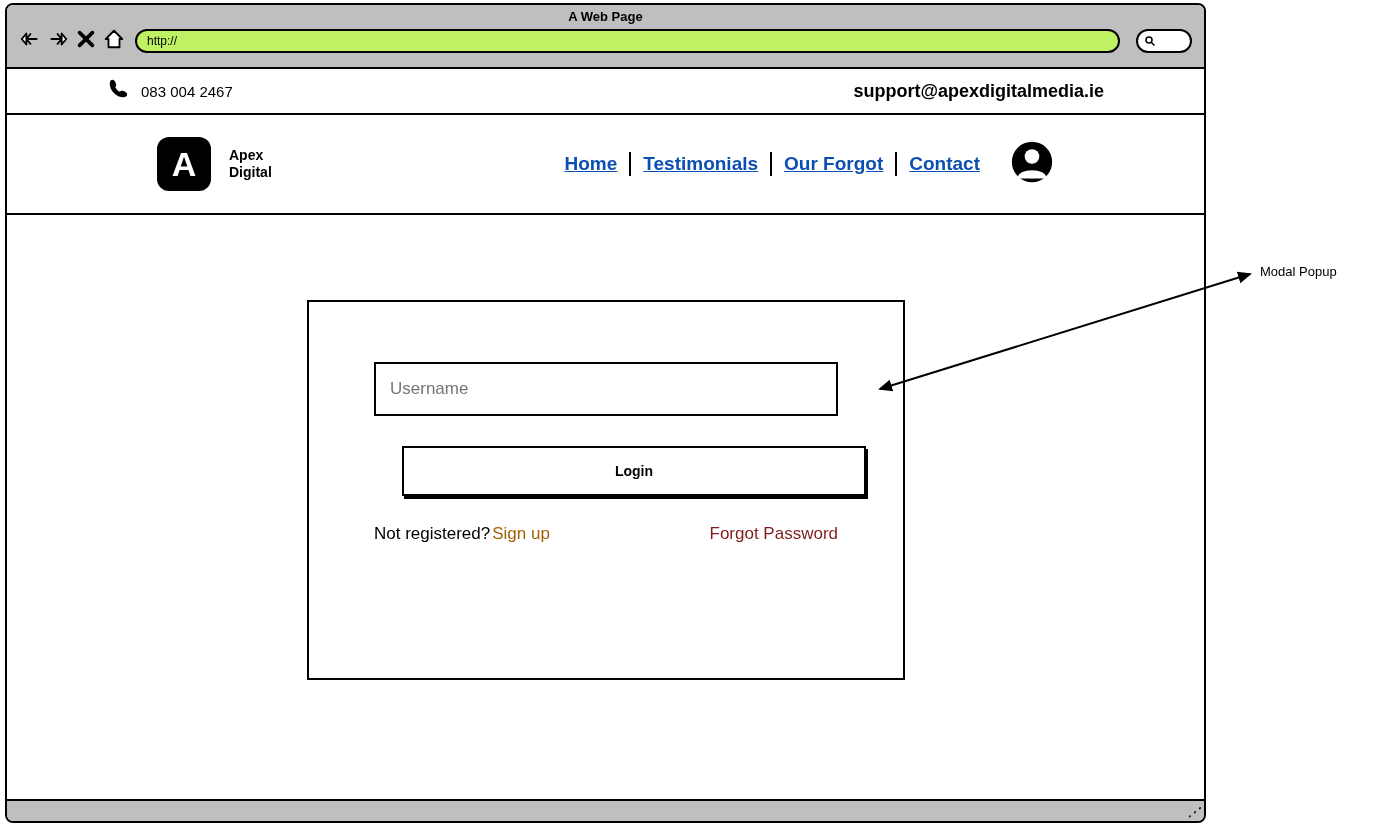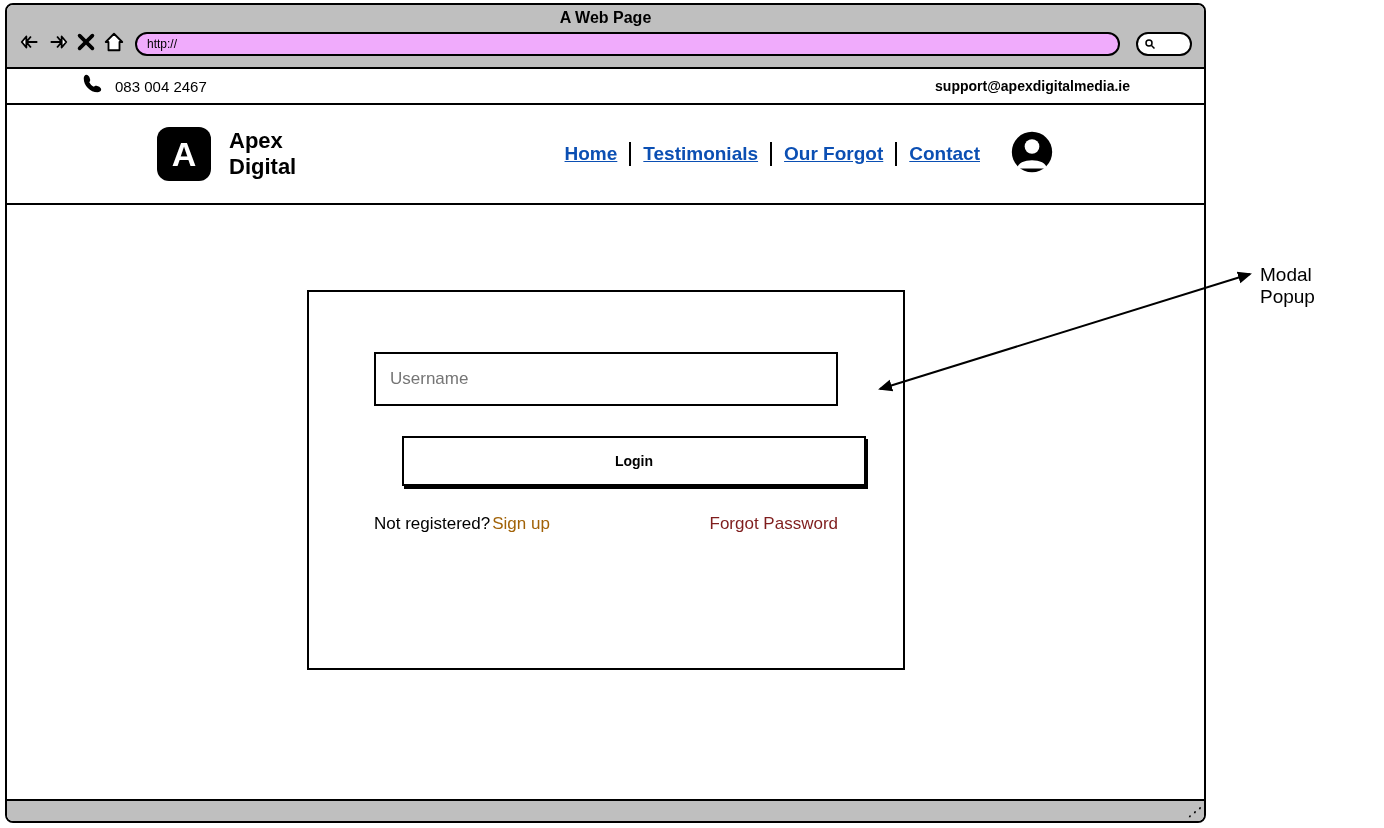--- a/index.html
+++ b/index.html
@@ -26,40 +26,40 @@
       overflow: hidden;
     }
     .browser-chrome {
       background: #bfbfbf;
       height: 64px;
       border-bottom: 2px solid #000;
       position: relative;
     }
     .browser-title {
       text-align: center;
-      font-size: 16px;
+      font-size: 13px;
       font-weight: bold;
       padding-top: 4px;
     }
     .browser-toolbar {
       display: flex;
       align-items: center;
       padding: 4px 12px 0 12px;
       gap: 6px;
     }
     .nav-btn svg {
       width: 22px;
       height: 22px;
     }
     .url-bar {
       flex: 1;
       height: 24px;
       border: 2px solid #000;
       border-radius: 12px;
-      background: #f0abfc;
+      background: #bef264;
       padding: 0 10px;
       font-size: 12px;
       display: flex;
       align-items: center;
       margin-left: 4px;
     }
     .search-btn {
       width: 56px;
       height: 24px;
       border: 2.5px solid #000;
@@ -69,42 +69,42 @@
       display: flex;
       align-items: center;
       justify-content: flex-start;
       padding-left: 6px;
     }
     .search-btn svg {
       width: 12px;
       height: 12px;
     }
     .topbar {
-      height: 36px;
+      height: 46px;
       border-bottom: 2.5px solid #000;
       display: flex;
       align-items: center;
-      padding: 0 74px;
+      padding: 0 100px;
       justify-content: space-between;
     }
     .phone-group {
       display: flex;
       align-items: center;
       gap: 12px;
     }
     .phone-group svg {
       width: 22px;
       height: 22px;
     }
     .phone-text {
       font-size: 15px;
       font-weight: 500;
     }
     .email-text {
-      font-size: 14px;
+      font-size: 18px;
       font-weight: bold;
     }
     .navbar {
       height: 100px;
       border-bottom: 2.5px solid #000;
       display: flex;
       align-items: center;
       padding: 0 150px 0 150px;
     }
     .logo-group {
@@ -119,21 +119,21 @@
       border-radius: 12px;
       display: flex;
       align-items: center;
       justify-content: center;
       color: #fff;
       font-size: 34px;
       font-weight: bold;
       font-family: Arial, sans-serif;
     }
     .brand-text {
-      font-size: 22px;
+      font-size: 14px;
       font-weight: bold;
       line-height: 1.2;
     }
     .nav-links {
       margin-left: auto;
       display: flex;
       align-items: center;
       gap: 0;
     }
     .nav-link {
@@ -235,21 +235,21 @@
       top: 264px;
       left: 870px;
       width: 500px;
       height: 140px;
       pointer-events: none;
     }
     .annotation-text {
       position: absolute;
       left: 390px;
       top: 0;
-      font-size: 19px;
+      font-size: 13px;
       font-family: Arial, sans-serif;
     }
   </style>
 </head>
 <body>
 
 <div class="browser-window">
   <div class="browser-chrome">
     <div class="browser-title">A Web Page</div>
     <div class="browser-toolbar">

